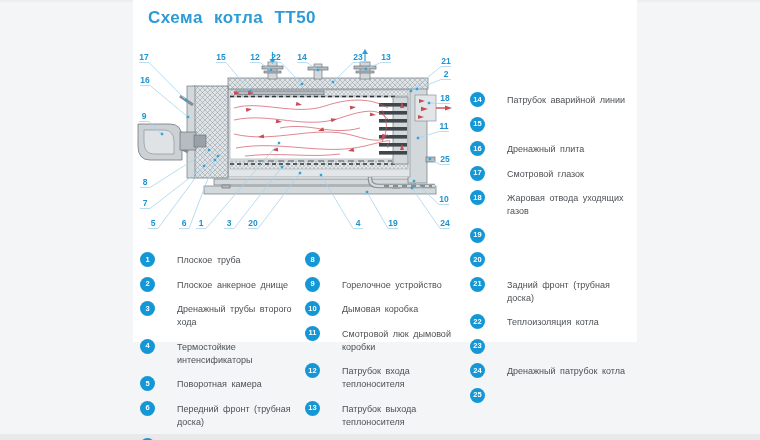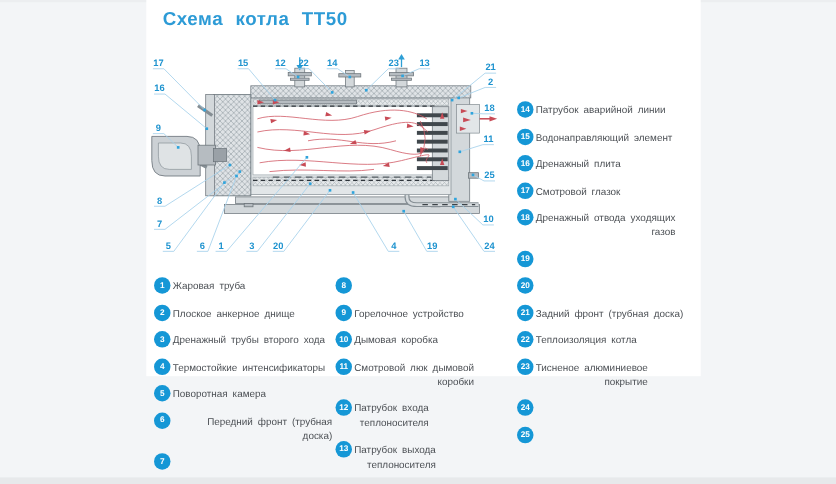--- a/index.html
+++ b/index.html
@@ -4,42 +4,41 @@
 <style>
   html,body{margin:0;padding:0;}
   body{
     width:760px;height:440px;position:relative;overflow:hidden;
     background:#f3f5f7;
     font-family:"Liberation Sans","DejaVu Sans",sans-serif;
   }
   .content{
     position:absolute;left:133px;top:0;width:504px;height:342px;
     background:#ffffff;
-    text-align:right;
   }
   .band-top{position:absolute;left:0;top:0;width:760px;height:2px;background:#eceef0;}
   .band-bottom{position:absolute;left:0;top:434px;width:760px;height:6px;background:#e7e9eb;}
   .page-title{
     position:absolute;left:15px;top:8px;margin:0;
     font-size:17px;font-weight:bold;color:#2d9bd6;
     letter-spacing:.5px;word-spacing:6px;
   }
   .diagram{position:absolute;left:-3px;top:40px;width:330px;height:200px;}
   .legend-col{position:absolute;display:flex;flex-direction:column;}
   .col-left{left:7px;top:252px;width:162px;}
   .col-mid{left:172px;top:252px;width:158px;}
   .col-right{left:337px;top:92px;width:168px;}
   .legend-item{display:flex;align-items:flex-start;margin-bottom:9.5px;}
   .badge{
     flex:0 0 15px;width:15px;height:15px;border-radius:50%;
     background:#1597d6;color:#fff;font-size:7.5px;font-weight:bold;
     display:flex;align-items:center;justify-content:center;line-height:1;
   }
   .label{
-    margin-left:2px;margin-top:2px;font-size:9px;line-height:13px;
+    margin-left:22px;margin-top:2px;font-size:9px;line-height:13px;
     color:#4c5055;word-spacing:2px;white-space:pre-line;
   }
   
   .leader{fill:none;stroke:#a8d3ec;stroke-width:0.8;}
   .dot{fill:#2fa4dc;}
   .callout-num{fill:#1e93cf;font-size:8.5px;font-weight:bold;text-anchor:middle;
     font-family:"Liberation Sans","DejaVu Sans",sans-serif;}
   .metal{fill:#d3d8db;stroke:#71797f;stroke-width:0.7;}
   .metal-light{fill:#e2e6e8;stroke:#7c868c;stroke-width:0.6;}
   .metal-dark{fill:#b6bcc1;stroke:#6b7379;stroke-width:0.7;}
@@ -258,21 +257,21 @@
           <polyline points="268,188.5 258,188.5 237,152" class="leader"></polyline>
           <rect x="235.8" y="150.8" width="2.4" height="2.4" class="dot"></rect>
           <text x="263" y="186" class="callout-num">19</text>
         </g>
     </svg>
   </div>
 
   <div class="legend-col col-left">
       <div class="legend-item">
         <span class="badge">1</span>
-        <span class="label">Жаровая труба</span>
+        <span class="label">Плоское труба</span>
       </div>
       <div class="legend-item">
         <span class="badge">2</span>
         <span class="label">Плоское анкерное днище</span>
       </div>
       <div class="legend-item">
         <span class="badge">3</span>
         <span class="label">Дренажный трубы второго хода</span>
       </div>
       <div class="legend-item">
@@ -319,54 +318,52 @@
 теплоносителя</span>
       </div>
     </div>
   <div class="legend-col col-right">
       <div class="legend-item">
         <span class="badge">14</span>
         <span class="label">Патрубок аварийной линии</span>
       </div>
       <div class="legend-item">
         <span class="badge">15</span>
-        <span class="label">Водонаправляющий элемент</span>
       </div>
       <div class="legend-item">
         <span class="badge">16</span>
         <span class="label">Дренажный плита</span>
       </div>
       <div class="legend-item">
         <span class="badge">17</span>
         <span class="label">Смотровой глазок</span>
       </div>
       <div class="legend-item">
         <span class="badge">18</span>
-        <span class="label">Дренажный отвода уходящих
+        <span class="label">Жаровая отвода уходящих
 газов</span>
       </div>
       <div class="legend-item">
         <span class="badge">19</span>
       </div>
       <div class="legend-item">
         <span class="badge">20</span>
       </div>
       <div class="legend-item">
         <span class="badge">21</span>
         <span class="label">Задний фронт (трубная доска)</span>
       </div>
       <div class="legend-item">
         <span class="badge">22</span>
         <span class="label">Теплоизоляция котла</span>
       </div>
       <div class="legend-item">
         <span class="badge">23</span>
-        <span class="label">Тисненое алюминиевое
-покрытие</span>
       </div>
       <div class="legend-item">
         <span class="badge">24</span>
+        <span class="label">Дренажный патрубок котла</span>
       </div>
       <div class="legend-item">
         <span class="badge">25</span>
       </div>
     </div>
 </div>
 
 </body></html>

